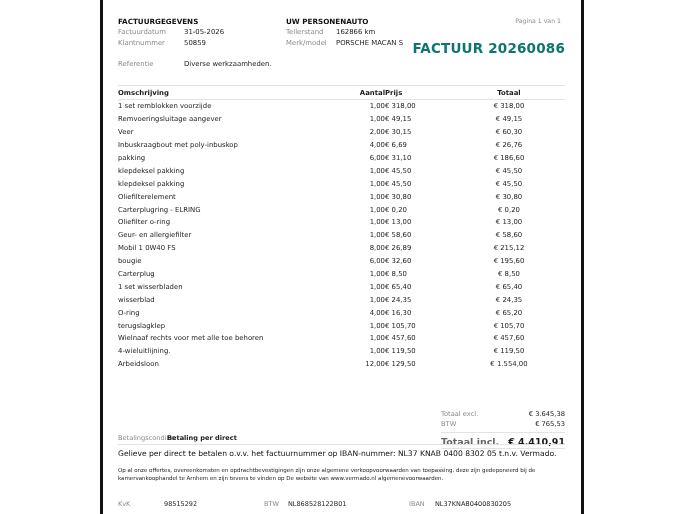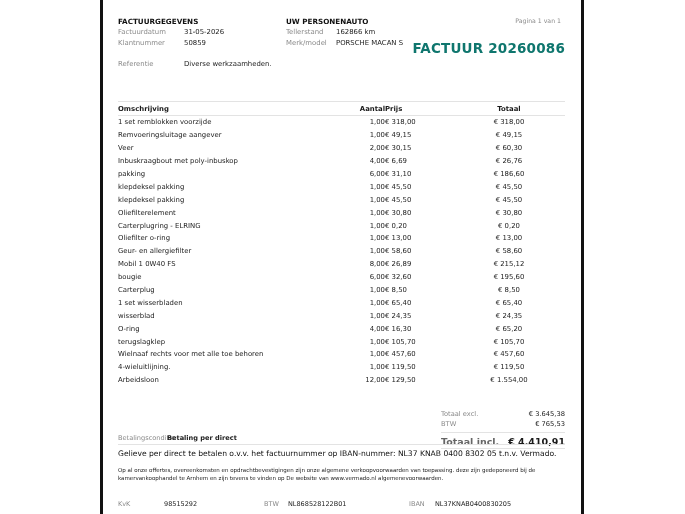--- a/index.html
+++ b/index.html
@@ -18,21 +18,21 @@
   .left-block .k { width: 66px; }
   .mid-block { left: 168px; width: 140px; }
   .mid-block .k { width: 50px; }
   .ref { position: absolute; top: 60px; left: 0; display: flex; font-size: 6.9px; }
   .ref .k { width: 66px; color: #8a8a8a; }
   .ref .v { color: #222; }
   .pagina { position: absolute; top: 17px; right: 4px; font-size: 6.2px; color: #8a8a8a; }
   .inv-title { position: absolute; top: 40px; right: 0; font-size: 13.5px; font-weight: bold; color: #0f766e; letter-spacing: 0.2px; }
 
   .table { position: absolute; top: 81px; left: 0; width: 447px; }
-  .thead { display: flex; font-size: 6.9px; font-weight: bold; border-top: 1px solid #e3e3e3; border-bottom: 1px solid #e3e3e3; height: 13px; align-items: center; margin-top: 20px;}
+  .thead { display: flex; font-size: 6.9px; font-weight: bold; border-top: 1px solid #e3e3e3; border-bottom: 1px solid #e3e3e3; height: 13px; align-items: center; margin-top: 4px;}
   .row { display: flex; font-size: 6.9px; height: 12.9px; align-items: center; color: #222; }
   .c-desc { width: 200px; }
   .c-qty { width: 67px; text-align: right; }
   .c-price { width: 68px; text-align: left; }
   .c-total { width: 112px; text-align: center; }
 
   .totals { position: absolute; top: 409px; left: 323px; width: 124px; }
   .tot-row { display: flex; justify-content: space-between; font-size: 6.7px; line-height: 10px; }
   .tot-row .k { color: #8a8a8a; }
   .tot-row.big { font-size: 9.5px; font-weight: bold; border-top: 1px solid #e3e3e3; margin-top: 3px; padding-top: 3px; line-height: 12px; border-bottom: 1px solid #e3e3e3; }

